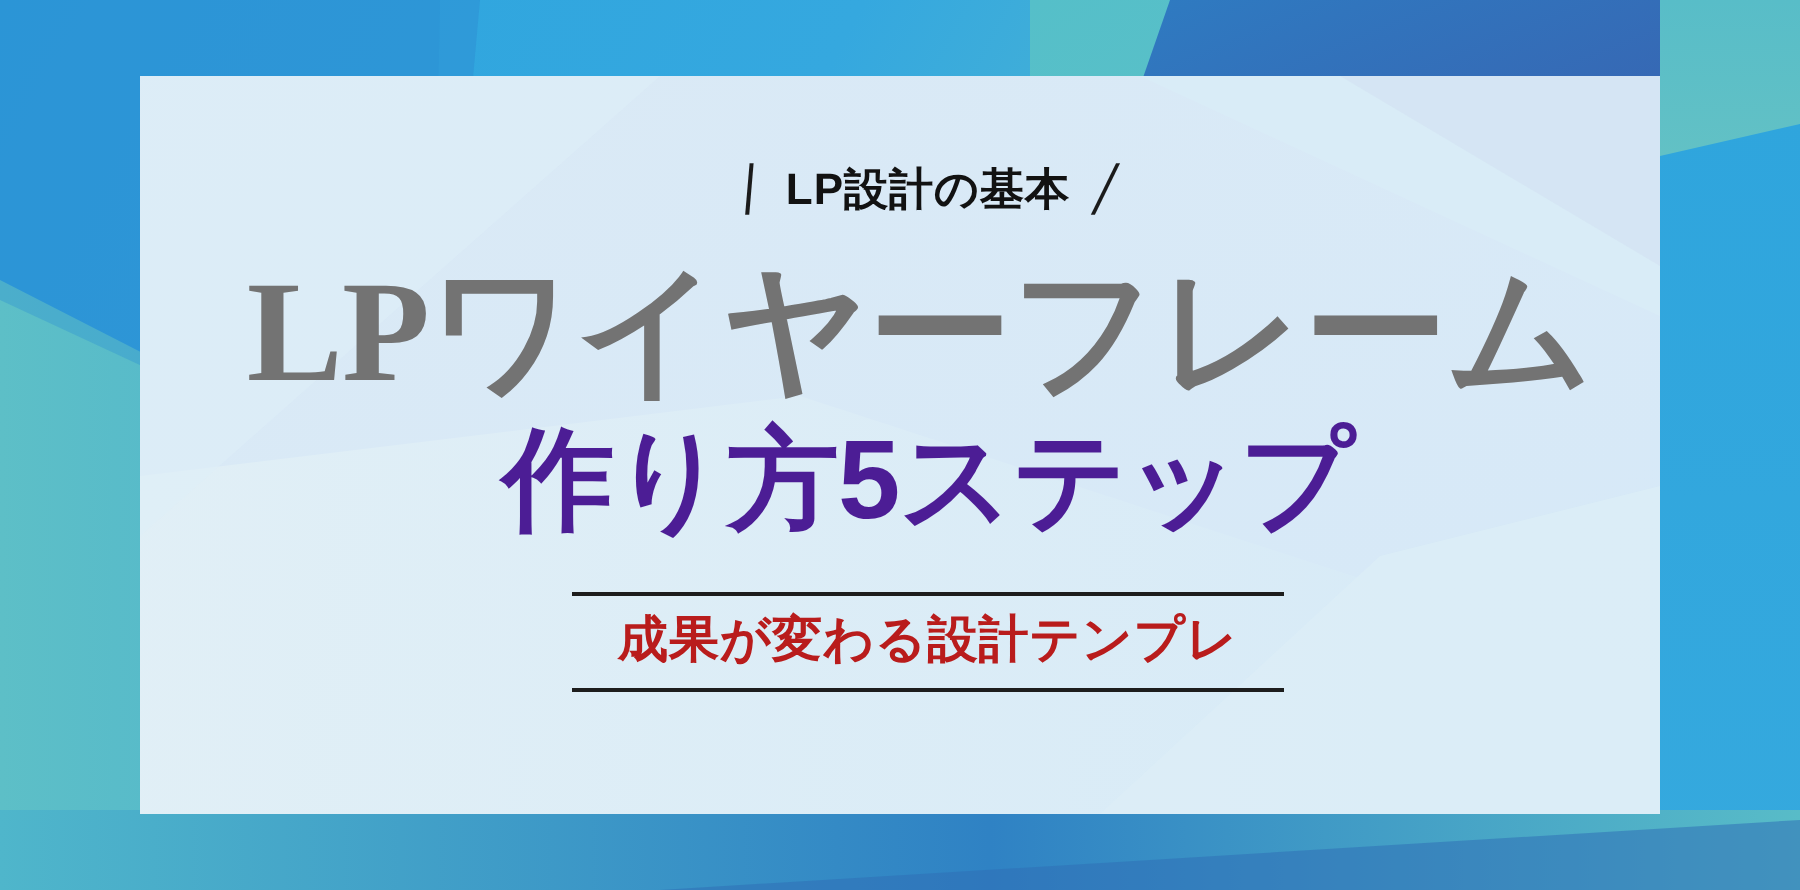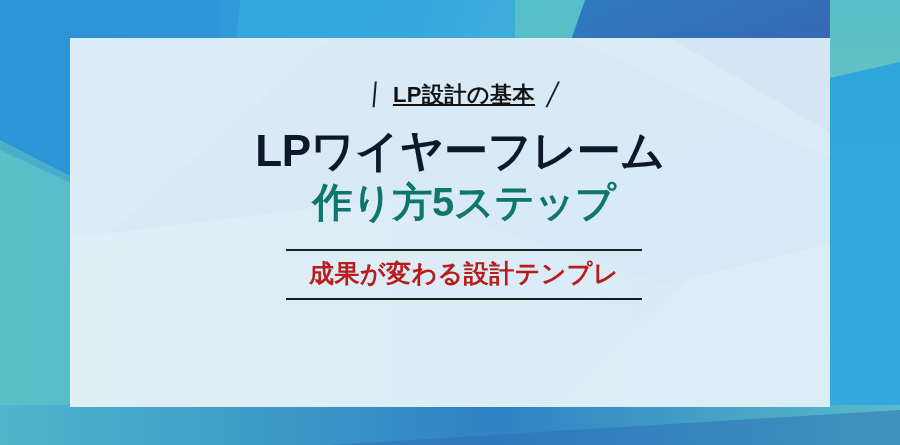--- a/index.html
+++ b/index.html
@@ -71,37 +71,38 @@
     transform: translateX(14px);
   }
   .eyebrow .slash {
     font-size: 26px;
     font-weight: 400;
     color: #1b1b1b;
     display: inline-block;
   }
   .eyebrow .slash.left  { transform: skewX(-16deg) scaleY(1.35); }
   .eyebrow .slash.right { transform: skewX(-16deg) scaleY(1.35); }
-  .eyebrow .eyebrow-text { white-space: nowrap; text-decoration: underline; }
+  .eyebrow .eyebrow-text { white-space: nowrap; }
 
   .title-1 {
     margin-top: 20px;
-    font-size: 44px;
-    font-weight: 700;
-    color: #0f172a;
+    font-size: 72px;
+    font-weight: 700;
+    color: #737373;
     line-height: 1.06;
     letter-spacing: -0.5px;
     white-space: nowrap;
     transform: translateX(10px);
+    font-family: Liberation Serif, serif;
   }
   .title-2 {
     margin-top: 6px;
-    font-size: 40px;
-    font-weight: 700;
-    color: #0f766e;
+    font-size: 56px;
+    font-weight: 700;
+    color: #4c1d95;
     line-height: 1.06;
     letter-spacing: -0.5px;
     white-space: nowrap;
     transform: translateX(14px);
   }
 
   .subtitle-wrap {
     margin-top: 26px;
     width: 356px;
     transform: translateX(14px);

